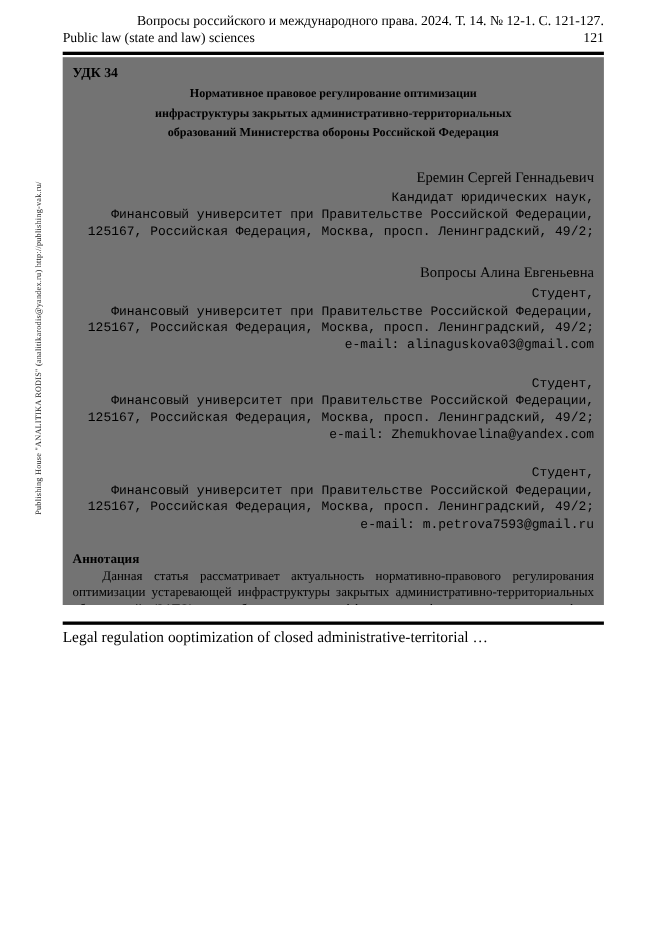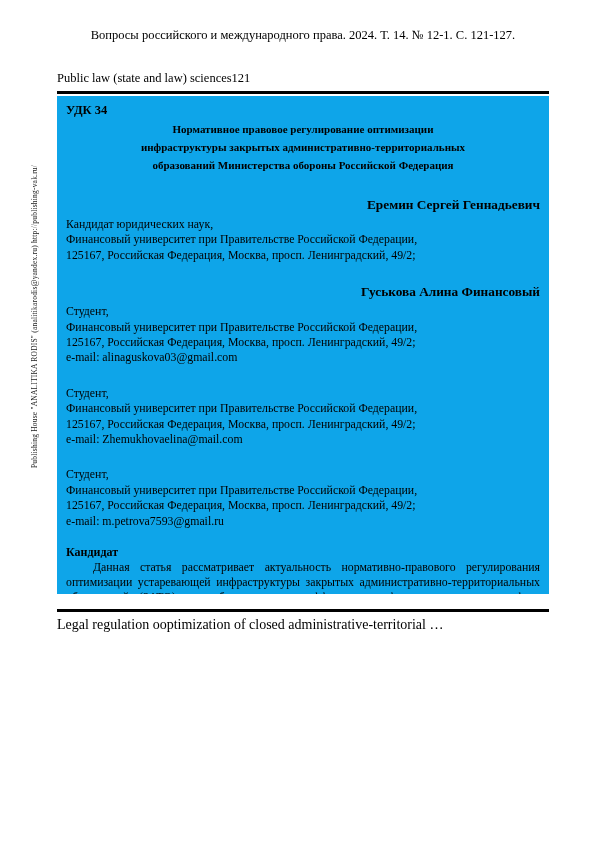--- a/index.html
+++ b/index.html
@@ -20,66 +20,68 @@
     height: 410px;
     writing-mode: vertical-rl;
     transform: rotate(180deg);
     font-size: 7.5px;
     letter-spacing: 0.2px;
     color: #1a1a1a;
     white-space: nowrap;
   }
   .main { margin: 0 54px 0 57px; }
   .journal-line {
-    padding-top: 28px;
-    text-align: center;
+    padding-top: 12px;
+    text-align: right;
     font-size: 12.5px;
   }
   .running-head {
-    margin-top: 28px;
     display: flex;
+    justify-content: space-between;
     font-size: 12.5px;
+    gap: 42px;
   }
   .rule {
     margin-top: 5px;
     height: 3px;
     background: #000000;
   }
   .content-box {
     margin-top: 2px;
-    background: #0ea5e9;
+    background: #737373;
     height: 498px;
     padding: 6px 9px 8px 9px;
     overflow: hidden;
   }
   .udc {
     font-weight: bold;
     font-size: 12.5px;
     line-height: 16px;
   }
   .article-title {
     margin-top: 2px;
     text-align: center;
     font-weight: bold;
     font-size: 11px;
     line-height: 18px;
   }
   .author { margin-top: 20px; }
   .author.first { margin-top: 22px; }
   .author-name {
     text-align: right;
-    font-weight: bold;
+    font-weight: normal;
     font-size: 13.3px;
     line-height: 18px;
   }
   .author-details { margin-top: 3px; }
   .author-details div {
-    text-align: left;
+    text-align: right;
     font-size: 11.8px;
     line-height: 15.4px;
+    font-family: Liberation Mono, monospace;
   }
   .abstract-heading {
     margin-top: 16px;
     font-weight: bold;
     font-size: 12px;
     line-height: 15px;
   }
   .abstract-text {
     font-size: 11.8px;
     line-height: 14.8px;
@@ -125,48 +127,48 @@
       <div class="author first">
         <div class="author-name">Еремин Сергей Геннадьевич</div>
         <div class="author-details">
           <div>Кандидат юридических наук,</div>
           <div>Финансовый университет при Правительстве Российской Федерации,</div>
           <div>125167, Российская Федерация, Москва, просп. Ленинградский, 49/2;</div>
         </div>
       </div>
 
       <div class="author">
-        <div class="author-name">Гуськова Алина Финансовый</div>
+        <div class="author-name">Вопросы Алина Евгеньевна</div>
         <div class="author-details">
           <div>Студент,</div>
           <div>Финансовый университет при Правительстве Российской Федерации,</div>
           <div>125167, Российская Федерация, Москва, просп. Ленинградский, 49/2;</div>
           <div>e-mail: alinaguskova03@gmail.com</div>
         </div>
       </div>
 
       <div class="author">
         <div class="author-details">
           <div>Студент,</div>
           <div>Финансовый университет при Правительстве Российской Федерации,</div>
           <div>125167, Российская Федерация, Москва, просп. Ленинградский, 49/2;</div>
-          <div>e-mail: Zhemukhovaelina@mail.com</div>
+          <div>e-mail: Zhemukhovaelina@yandex.com</div>
         </div>
       </div>
 
       <div class="author">
         <div class="author-details">
           <div>Студент,</div>
           <div>Финансовый университет при Правительстве Российской Федерации,</div>
           <div>125167, Российская Федерация, Москва, просп. Ленинградский, 49/2;</div>
           <div>e-mail: m.petrova7593@gmail.ru</div>
         </div>
       </div>
 
-      <div class="abstract-heading">Кандидат</div>
+      <div class="abstract-heading">Аннотация</div>
 
       <div class="abstract-text">Данная статья рассматривает актуальность нормативно-правового регулирования оптимизации устаревающей инфраструктуры закрытых административно-территориальных образований (ЗАТО) для обеспечения их эффективного функционирования в сфере национальной безопасности и улучшения качества жизни граждан. Затрагиваются теоретические основы нормативно-правового регулирования инфраструктуры ЗАТО в России, опираясь на специальное законодательство, определяющее их правовой статус, цели создания и особенности функционирования в контексте обеспечения национальной безопасности. Статья анализирует инфраструктуру ЗАТО (коммунальные услуги, транспорт, социальные объекты, безопасность),</div>
 
     </div>
 
     <div class="rule bottom-rule"></div>
 
     <div class="footer-line">Legal regulation ooptimization of closed administrative-territorial …</div>
 
   </div>

